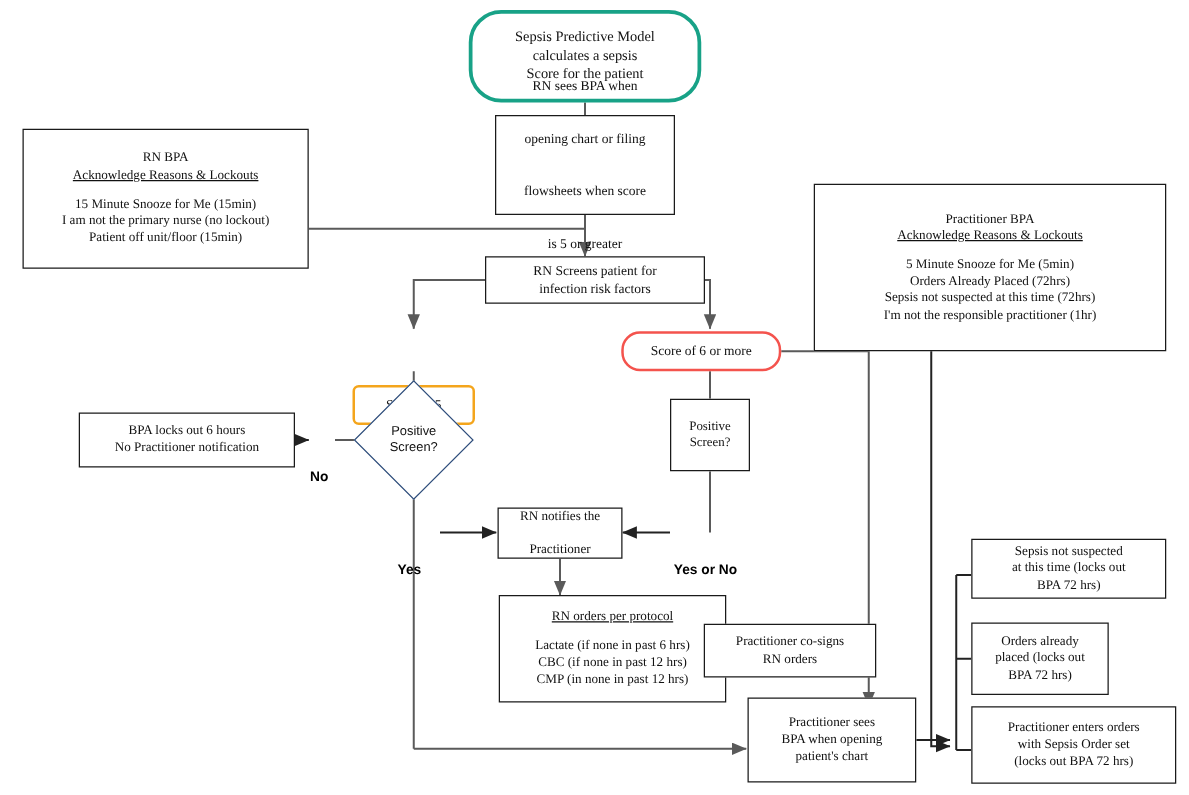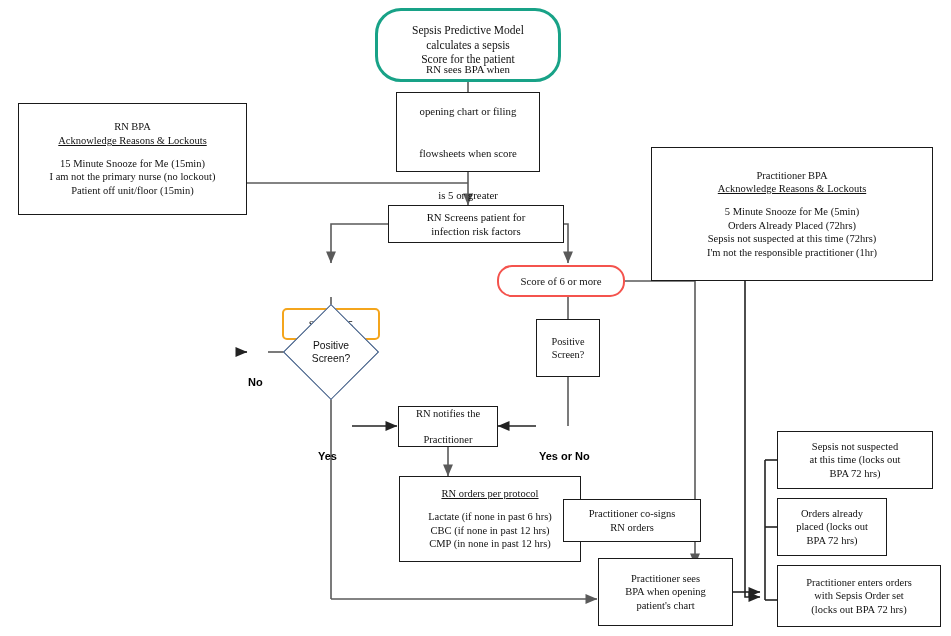--- a/index.html
+++ b/index.html
@@ -216,20 +216,24 @@
       <span class="ln">Positive</span>
       <span class="ln">Screen?</span>
     </div>
   </div>
 
   <div class="node" style="left:536px; top:319px; width:64px; height:58px; font-size:10.3px;">
     <span class="ln">Positive</span>
     <span class="ln">Screen?</span>
   </div>
 
+  <div class="node" style="left:63px; top:330px; width:173px; height:44px; font-size:10.5px;">
+    <span class="ln">BPA locks out 6 hours</span>
+    <span class="ln">No Practitioner notification</span>
+  </div>
 
   <div class="node" style="left:398px; top:406px; width:100px; height:41px; font-size:10.5px;gap:12px;">
     <span class="ln">RN notifies the</span>
     <span class="ln">Practitioner</span>
   </div>
 
   <div class="node" style="left:363px; top:476px; width:182px; height:86px; font-size:10.5px;margin-left:36px;">
     <span class="ln under">RN orders per protocol</span>
     <span class="gap"></span>
     <span class="ln">Lactate (if none in past 6 hrs)</span>
@@ -241,21 +245,21 @@
     <span class="ln">Practitioner co-signs</span>
     <span class="ln">RN orders</span>
   </div>
 
   <div class="node" style="left:598px; top:558px; width:135px; height:68px; font-size:10.5px;">
     <span class="ln">Practitioner sees</span>
     <span class="ln">BPA when opening</span>
     <span class="ln">patient's chart</span>
   </div>
 
-  <div class="node" style="left:777px; top:431px; width:156px; height:58px; font-size:10.5px;">
+  <div class="node" style="left:777px; top:431px; width:156px; height:48px; font-size:10.5px;">
     <span class="ln">Sepsis not suspected</span>
     <span class="ln">at this time (locks out</span>
     <span class="ln">BPA 72 hrs)</span>
   </div>
 
   <div class="node" style="left:777px; top:498px; width:110px; height:58px; font-size:10.5px;">
     <span class="ln">Orders already</span>
     <span class="ln">placed (locks out</span>
     <span class="ln">BPA 72 hrs)</span>
   </div>

